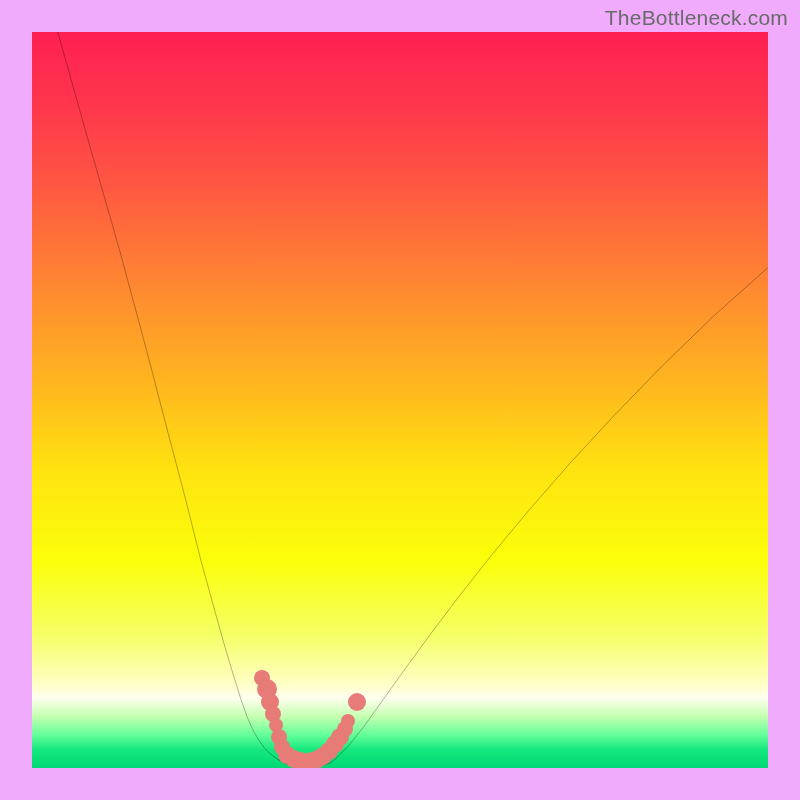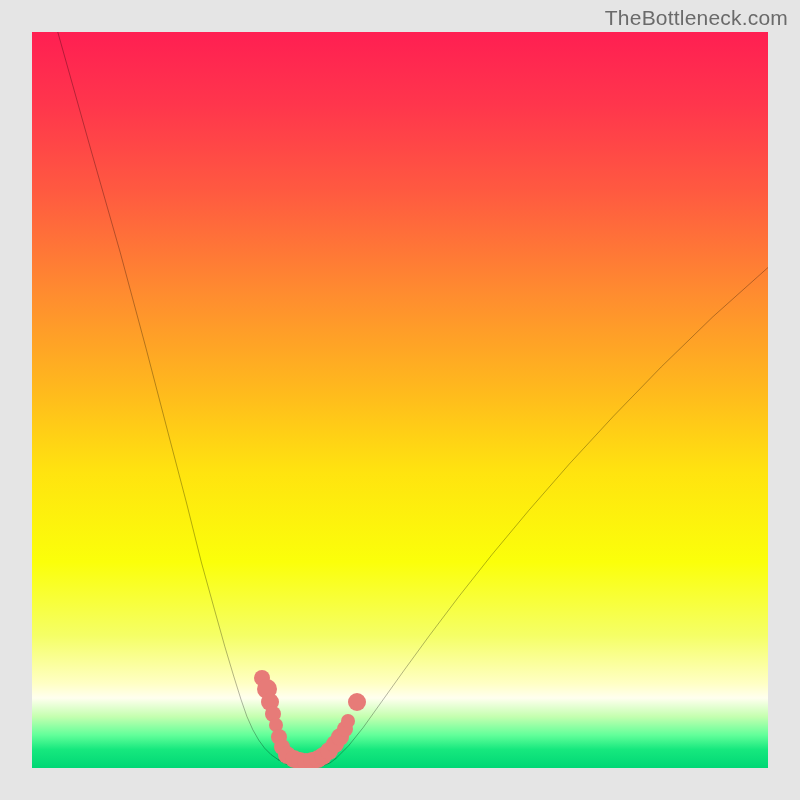--- a/index.html
+++ b/index.html
@@ -8,21 +8,21 @@
     width: 800px;
     height: 800px;
     background: #000;
     overflow: hidden;
     font-family: Arial, Helvetica, sans-serif;
   }
   .stage {
     position: relative;
     width: 800px;
     height: 800px;
-    background: #e5e5e5;
+    background: #f0abfc;
   }
   .plot-area {
     position: absolute;
     left: 32px;
     top: 32px;
     width: 736px;
     height: 736px;
     overflow: hidden;
   }
   .gradient-bg {

